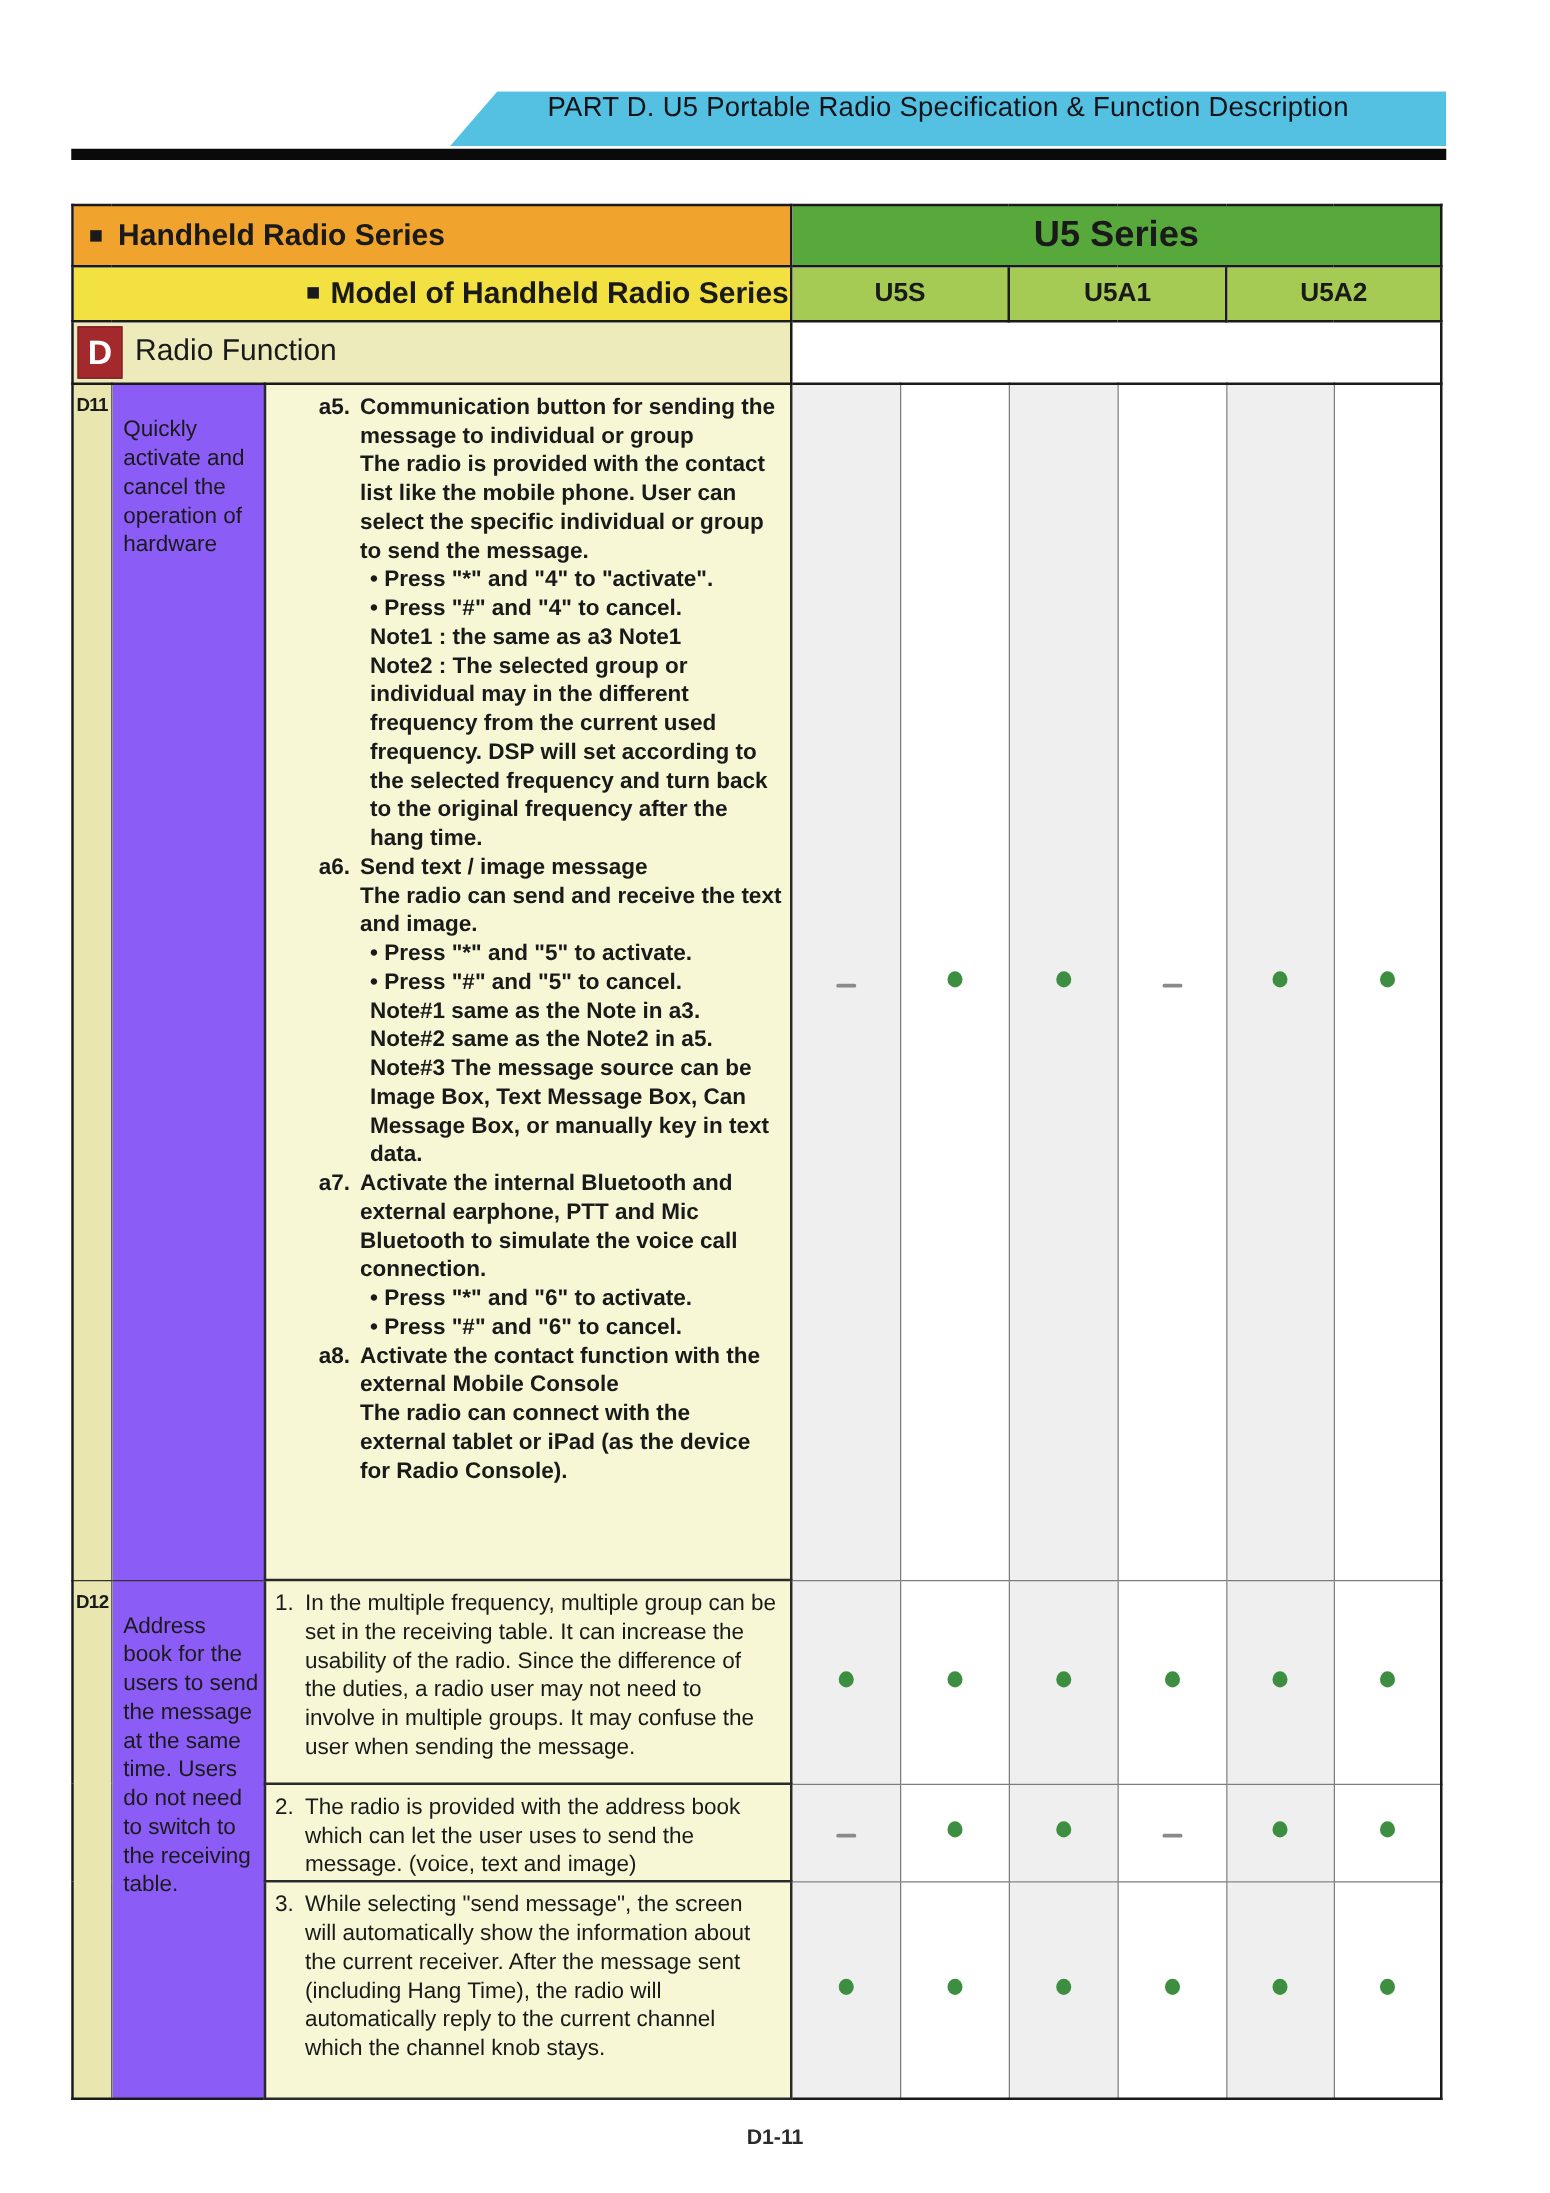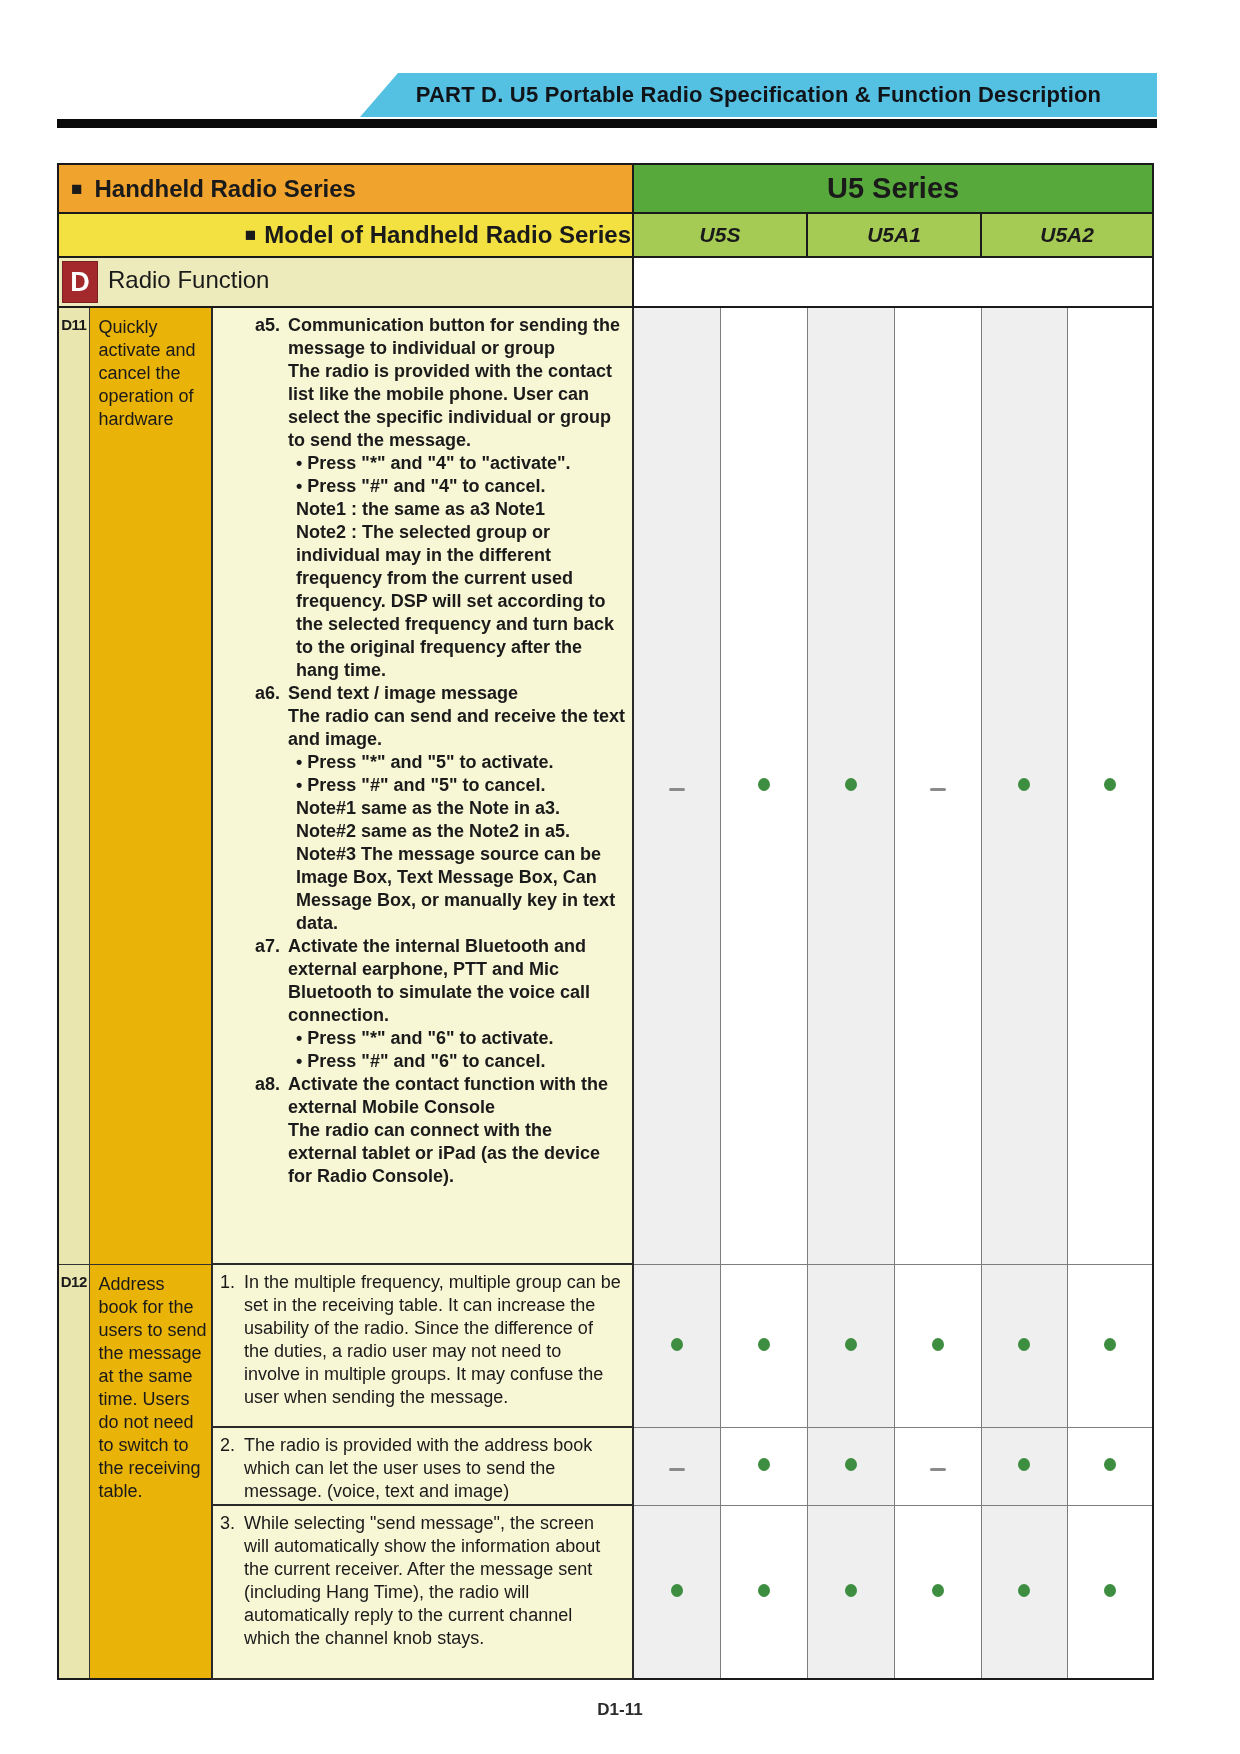--- a/index.html
+++ b/index.html
@@ -5,52 +5,52 @@
   html,body{margin:0;padding:0;background:#ffffff;}
   body{
     width:1240px;height:1754px;position:relative;
     font-family:"Liberation Sans", sans-serif;color:#1a1a1a;
   }
   
   .banner{
     position:absolute;left:360px;top:73px;width:797px;height:44px;
     background:#54c0e2;
     clip-path:polygon(38px 0,100% 0,100% 100%,0 100%);
-    display:flex;align-items:center;justify-content:center;
-    font-size:22px;font-weight:bold;color:#101418;letter-spacing:.2px;
+    display:flex;justify-content:center;
+    font-size:22px;font-weight:normal;color:#101418;letter-spacing:.2px;
   }
   .rule{position:absolute;left:57px;top:119px;width:1100px;height:9px;background:#0a0a0a;}
   
   .tablewrap{position:absolute;left:57px;top:163px;}
   table{border-collapse:collapse;table-layout:fixed;width:1095px;border:2px solid #1a1a1a;}
   td{box-sizing:border-box;vertical-align:top;overflow:hidden;}
   
   .cell-orange{background:#f0a42e;border:2px solid #1a1a1a;vertical-align:middle;
     font-size:24px;font-weight:bold;padding-left:12px;}
   .cell-green{background:#58a93c;border:2px solid #1a1a1a;vertical-align:middle;
     text-align:center;font-size:29px;font-weight:600;}
   .cell-yellow{background:#f2e140;border:2px solid #1a1a1a;vertical-align:middle;
     font-size:24px;font-weight:bold;padding-left:8px;text-align:right;}
   .cell-lgreen{background:#a6cb55;border:2px solid #1a1a1a;vertical-align:middle;
-    text-align:center;font-size:21px;font-weight:600;font-style:italic;}
+    text-align:center;font-size:21px;font-weight:600;}
   .sq{display:inline-block;margin-right:12px;font-size:19px;position:relative;top:-2px;}
   .sq2{margin-right:8px;}
   
   .cell-section{background:#edeabc;border:2px solid #1a1a1a;vertical-align:middle;font-size:24px;}
   .cell-empty{background:#ffffff;border:2px solid #1a1a1a;}
   .dbox{
     display:inline-block;width:34px;height:40px;line-height:40px;text-align:center;
     background:#a3292d;border:1px solid #7a1f22;color:#ffffff;
     font-size:27px;font-weight:bold;margin:2px 10px 2px 2px;vertical-align:middle;
   }
   
   .lbl{background:#e9e6b0;border:1.5px solid #333;font-size:15px;font-weight:600;
     padding-top:8px;text-align:center;letter-spacing:-0.5px;}
-  .ttl{background:#eab308;border:1.5px solid #333;font-size:18px;line-height:23px;
-    padding:8px 4px 0 9px;}
+  .ttl{background:#8b5cf6;border:1.5px solid #333;font-size:18px;line-height:23px;
+    padding:24px 4px 0 9px;}
   .desc{background:#f7f6d5;border:2px solid #2a2a2a;font-size:18px;line-height:23px;
     padding:6px 6px 0 0;}
   .mark{border:1px solid #7d7d7d;vertical-align:middle;text-align:center;}
   .mark.m0{border-left:2px solid #1a1a1a;}
   .mark.shade{background:#efefef;}
   .mark.plain{background:#ffffff;}
   .dot{display:inline-block;width:12px;height:13px;border-radius:50%;background:#3e8e41;}
   .dash{display:inline-block;width:16px;height:3px;border-radius:2px;background:#8a8a8a;}
   
   .item{position:relative;margin-left:42px;padding-left:33px;font-weight:bold;}

